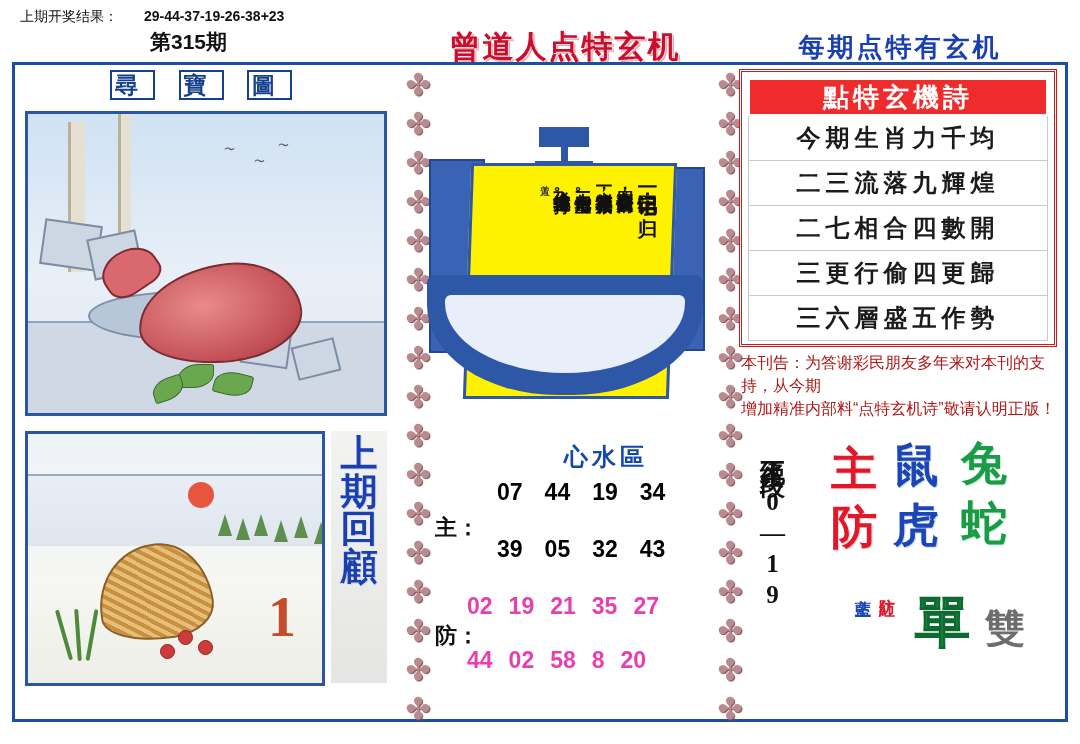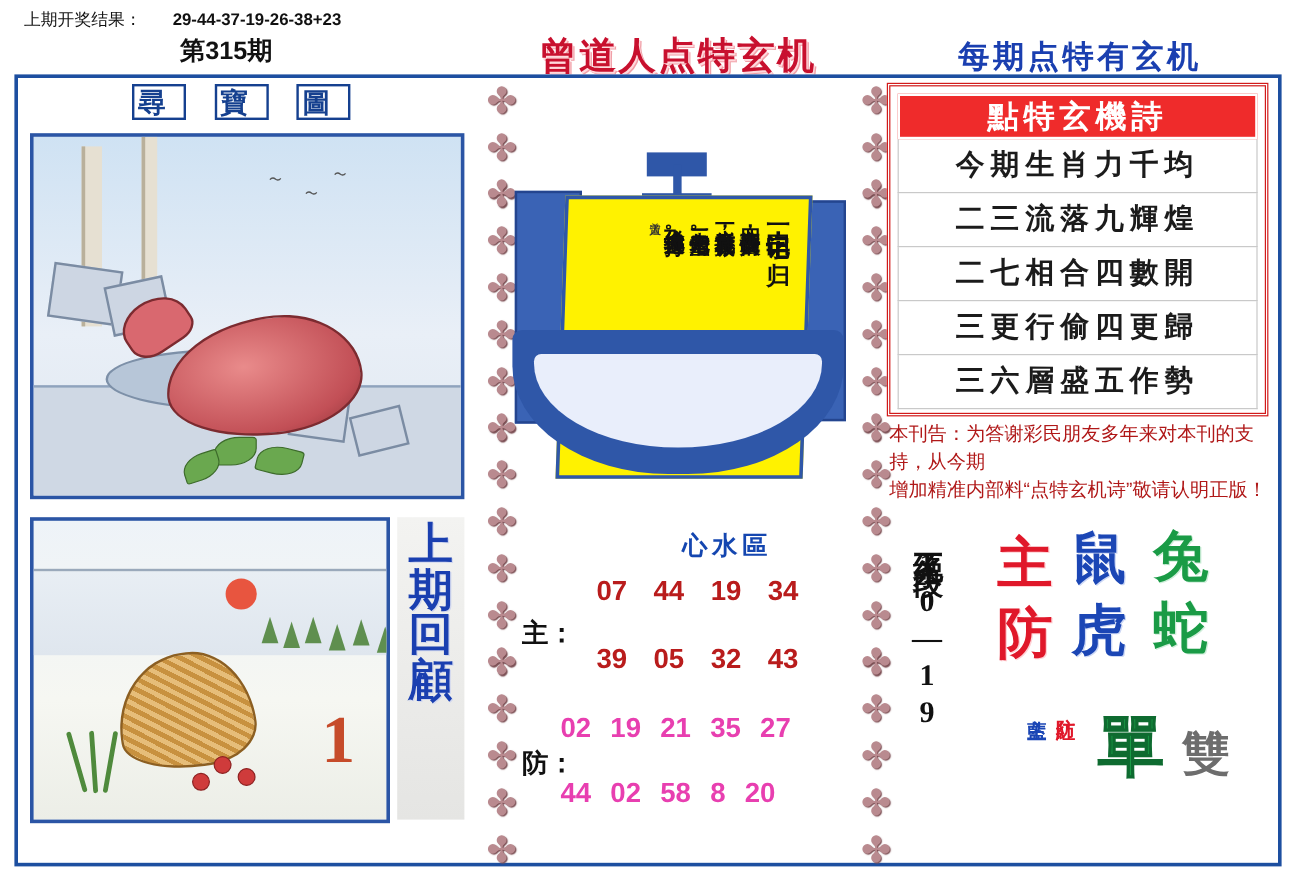--- a/index.html
+++ b/index.html
@@ -182,33 +182,33 @@
   }
   .poemrow:first-of-type{border-top:1px solid #c9c9c9;}
   .notice{
     position:absolute;left:740px;top:350px;width:320px;font-size:16px;color:#b01818;
     line-height:1.45;
   }
 
   
   .xinshui{
     position:absolute;left:520px;top:440px;width:170px;height:30px;
-    text-align:center;font-size:21px;font-weight:bold;color:#1446b0;letter-spacing:4px;
+    text-align:center;font-size:24px;font-weight:bold;color:#1446b0;letter-spacing:4px;
   }
   .zhuLabel{
     position:absolute;left:434px;top:512px;font-size:22px;font-weight:bold;color:#111;
   }
   .fangLabel{
     position:absolute;left:434px;top:620px;font-size:22px;font-weight:bold;color:#111;
   }
   .numrow{
     position:absolute;display:flex;gap:22px;font-size:23px;font-weight:bold;
     font-family:"Liberation Sans",sans-serif;
   }
-  .numrow.green{color:#b91c1c;text-align:right;}
+  .numrow.green{color:#000000;text-align:right;}
   .numrow.pink{color:#e83fb0;}
 
   
   .jiesha{
     position:absolute;left:742px;top:440px;width:46px;height:250px;
     font-size:25px;font-weight:bold;color:#111;
     writing-mode:vertical-rl;text-orientation:upright;letter-spacing:4px;
     font-family:"Liberation Serif",serif;
   }
 

